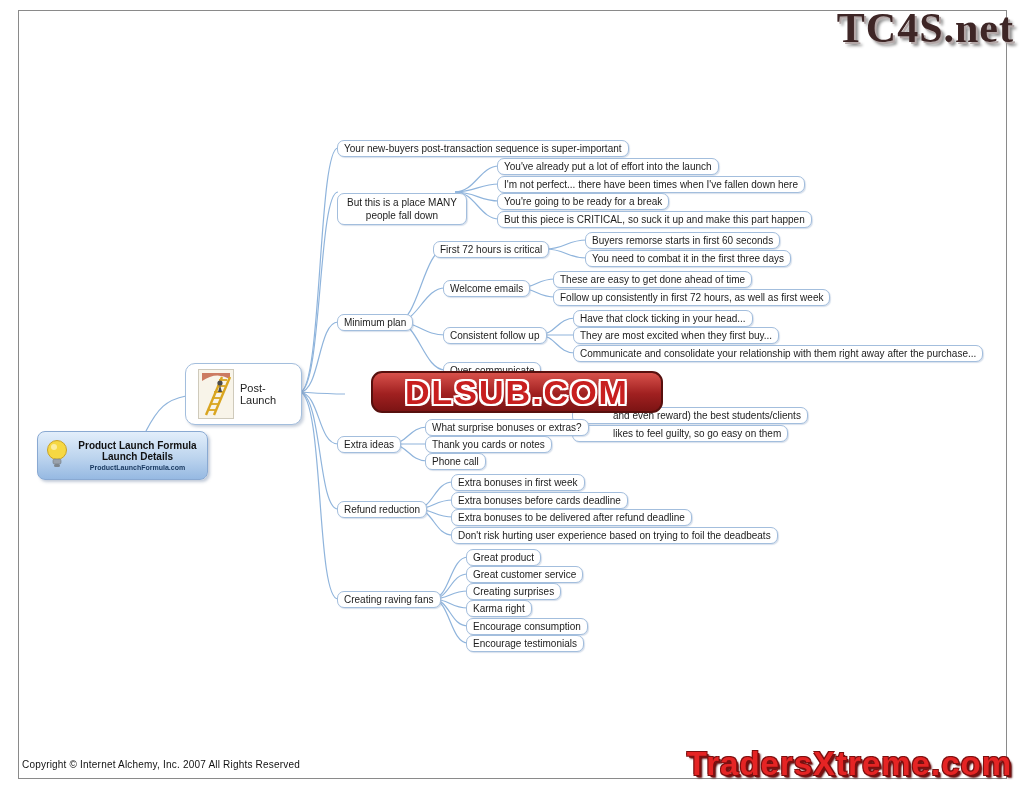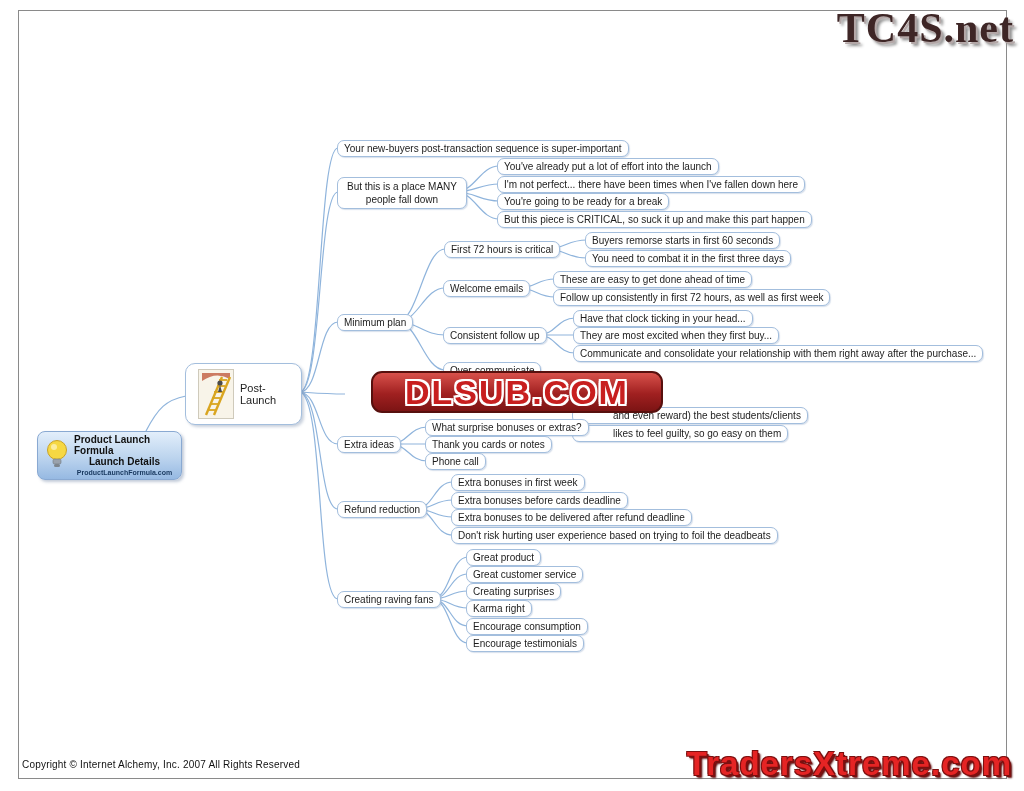--- a/index.html
+++ b/index.html
@@ -13,25 +13,25 @@
     position:absolute; z-index:2;
     background:#ffffff;
     border:1px solid #a3bedd;
     border-radius:7px;
     font-size:10px; line-height:11px; color:#1c1c1c;
     padding:2px 6px;
     white-space:nowrap;
     box-shadow:1px 1px 1px rgba(140,165,200,0.35);
     text-align:center;
   }
-  .node--wrap { white-space:normal; width:130px; line-height:13px; }
+  .node--wrap { white-space:normal; width:130px; line-height:13px;margin-top:16px; }
   .node--partial { padding-left:40px;margin-top:28px; }
 
   .root-node {
-    position:absolute; left:37px; top:431px; width:145px; height:49px; z-index:3;
+    position:absolute; left:37px; top:431px; width:171px; height:49px; z-index:3;
     background:linear-gradient(180deg,#e2eefb 0%,#bcd4ee 55%,#96b9e2 100%);
     border:1px solid #89a9d2; border-radius:8px;
     box-shadow:2px 2px 3px rgba(120,140,170,0.45);
     display:flex; align-items:center; gap:4px; padding:3px 6px;
   }
   .root-text { display:flex; flex-direction:column; align-items:center; flex:1; }
   .rt1 { font-size:10px; font-weight:bold; color:#111111; line-height:11px; }
   .rt2 { font-size:7px; font-weight:bold; color:#17375e; line-height:9px; margin-top:1px; }
 
   .central-node {
@@ -167,21 +167,21 @@
 
 <div class="node" style="left:337px;top:140px">Your new-buyers post-transaction sequence is super-important</div>
 
 <div class="node node--wrap" style="left:337px;top:177px">But this is a place MANY people fall down</div>
 <div class="node" style="left:497px;top:158px">You've already put a lot of effort into the launch</div>
 <div class="node" style="left:497px;top:176px">I'm not perfect... there have been times when I've fallen down here</div>
 <div class="node" style="left:497px;top:193px">You're going to be ready for a break</div>
 <div class="node" style="left:497px;top:211px">But this piece is CRITICAL, so suck it up and make this part happen</div>
 
 <div class="node" style="left:337px;top:314px">Minimum plan</div>
-<div class="node" style="left:444px;top:241px">First 72 hours is critical</div>
+<div class="node" style="left:433px;top:241px">First 72 hours is critical</div>
 <div class="node" style="left:585px;top:232px">Buyers remorse starts in first 60 seconds</div>
 <div class="node" style="left:585px;top:250px">You need to combat it in the first three days</div>
 <div class="node" style="left:443px;top:280px">Welcome emails</div>
 <div class="node" style="left:553px;top:271px">These are easy to get done ahead of time</div>
 <div class="node" style="left:553px;top:289px">Follow up consistently in first 72 hours, as well as first week</div>
 <div class="node" style="left:443px;top:327px">Consistent follow up</div>
 <div class="node" style="left:573px;top:310px">Have that clock ticking in your head...</div>
 <div class="node" style="left:573px;top:327px">They are most excited when they first buy...</div>
 <div class="node" style="left:573px;top:345px">Communicate and consolidate your relationship with them right away after the purchase...</div>
 <div class="node" style="left:443px;top:362px">Over-communicate</div>

